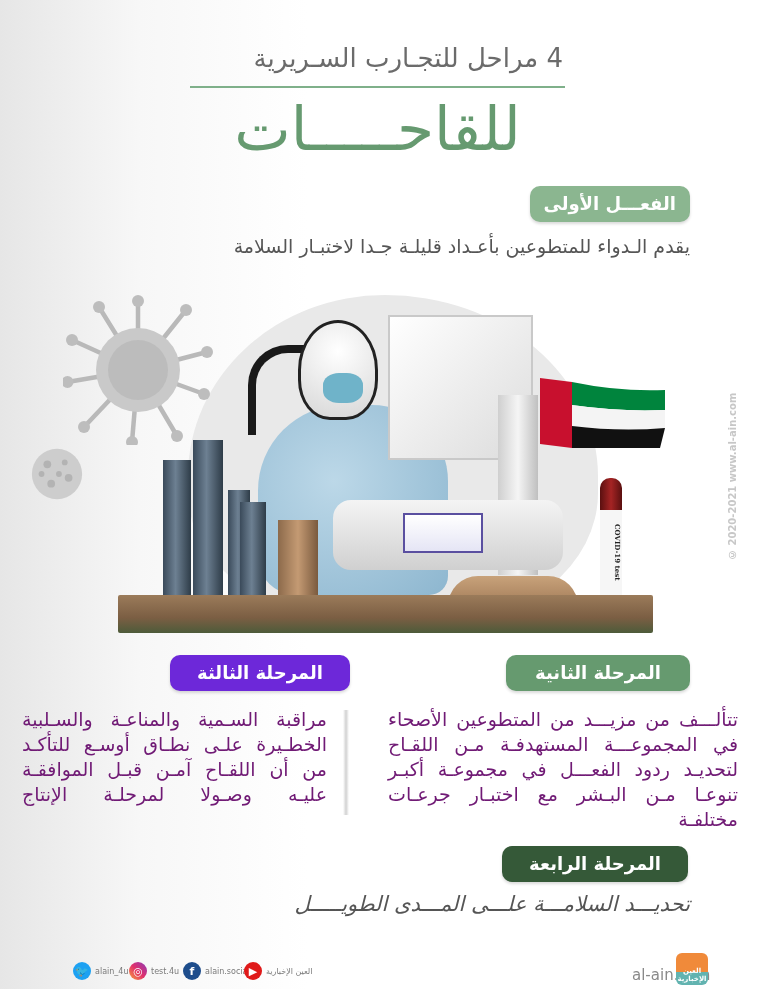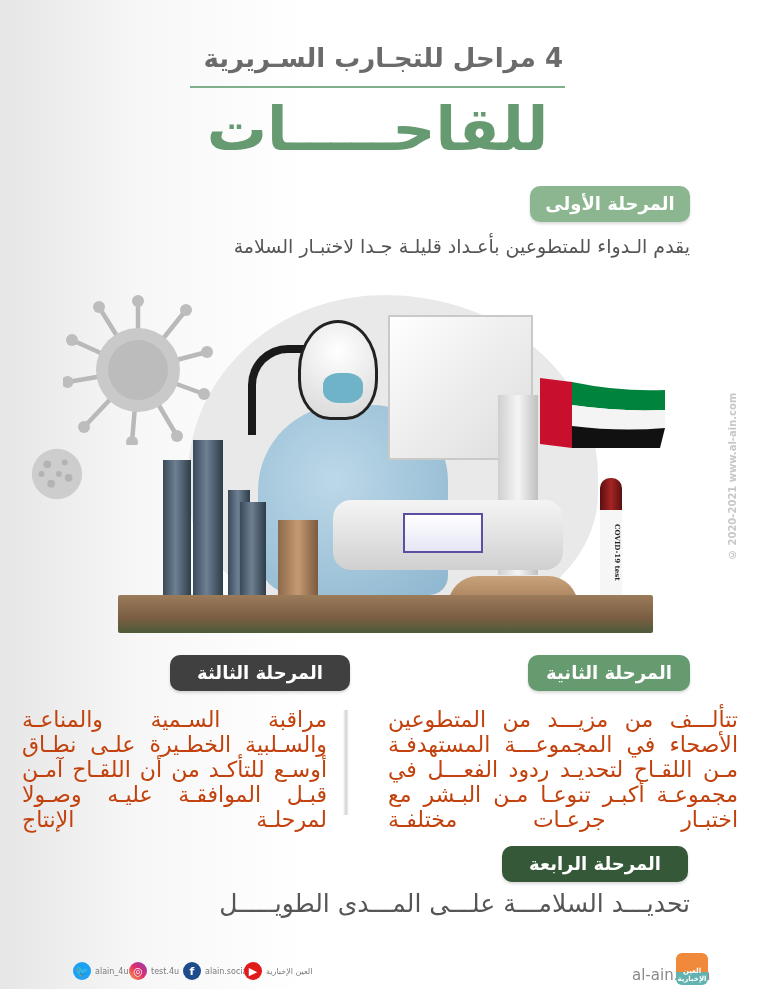--- a/index.html
+++ b/index.html
@@ -10,61 +10,62 @@
       background: linear-gradient(90deg, #e6e6e6 0%, #f7f7f7 18%, #ffffff 40%, #ffffff 100%);
       direction: rtl;
       color: #555;
     }
     .abs { position: absolute; }
 
     
     .title-top {
       right: 205px; top: 40px; width: 370px;
       text-align: right;
-      font-size: 26px; font-weight: bold; color: #6b6b6b;
+      font-size: 26px; font-weight: normal; color: #6b6b6b;
       line-height: 36px; white-space: nowrap;
     }
     .title-rule {
       left: 190px; top: 86px; width: 375px; height: 2px;
       background: #7fb08a;
     }
     .title-main {
       left: 185px; top: 94px; width: 385px;
       text-align: center;
-      font-size: 60px; font-weight: bold; color: #669a70;
+      font-size: 60px; font-weight: normal; color: #669a70;
       line-height: 70px; letter-spacing: 4px; white-space: nowrap;
     }
 
     
     .pill {
       height: 36px; line-height: 36px;
       border-radius: 10px;
       color: #fff; font-weight: bold; font-size: 18px;
       text-align: center; padding: 0 14px; white-space: nowrap;
       box-shadow: 0 2px 3px rgba(0,0,0,0.15);
     }
     .pill-1 { right: 78px; top: 186px; width: 160px; background: #8bb690; }
-    .pill-2 { right: 78px; top: 655px; width: 162px; background: #669a6f; }
-    .pill-3 { left: 170px; top: 655px; width: 180px; background: #404040; }
+    .pill-2 { right: 78px; top: 655px; width: 184px; background: #669a6f; }
+    .pill-3 { left: 170px; top: 655px; width: 180px; background: #6d28d9; }
     .pill-4 { right: 80px; top: 846px; width: 186px; background: #355938; }
 
     .body-text {
-      color: #c2410c; font-size: 22px; line-height: 25px; text-align: justify;
+      color: #701a75; font-size: 19px; line-height: 25px; text-align: justify;
       text-align-last: justify;
     }
     .phase1-desc {
       right: 78px; top: 232px; width: 590px;
       font-size: 19px; line-height: 28px; text-align: right; white-space: nowrap;
     }
     .phase2-desc { right: 30px; top: 707px; width: 350px; }
     .phase3-desc { left: 22px; top: 707px; width: 305px; }
     .phase4-desc {
       right: 78px; top: 890px; width: 620px;
-      font-size: 25px; line-height: 28px; text-align: right; white-space: nowrap;
+      font-size: 21px; line-height: 28px; text-align: right; white-space: nowrap;
       letter-spacing: 1px;
+      font-style: italic;
     }
     .divider {
       left: 343px; top: 710px; width: 6px; height: 105px;
       background: linear-gradient(90deg, rgba(0,0,0,0) 0%, rgba(0,0,0,0.18) 50%, rgba(0,0,0,0) 100%);
     }
 
     
     .hero { left: 118px; top: 285px; width: 560px; height: 355px; }
     .hero-blob {
       position: absolute; left: 70px; top: 10px; width: 410px; height: 330px;
@@ -161,21 +162,21 @@
       display: flex; flex-direction: column; justify-content: flex-end; padding-bottom: 2px;
     }
   </style>
 </head>
 <body>
 
 <div class="abs title-top">4 مراحل للتجـارب السـريرية</div>
 <div class="abs title-rule"></div>
 <div class="abs title-main">للقاحـــــات</div>
 
-<div class="abs pill pill-1">المرحلة الأولى</div>
+<div class="abs pill pill-1">الفعـــل الأولى</div>
 <div class="abs phase1-desc">يقدم الـدواء للمتطوعين بأعـداد قليلـة جـدا لاختبـار السلامة</div>
 
 <div class="abs hero" style="direction:ltr;">
   <div class="hero-blob"></div>
 
   <svg class="virus-big" viewBox="0 0 100 100">
     <g stroke="#b9b9b9" stroke-width="3" stroke-linecap="round">
       <line x1="50" y1="50" x2="50" y2="4"></line>
         <line x1="50" y1="50" x2="82" y2="10"></line>
       <line x1="50" y1="50" x2="96" y2="38"></line>

